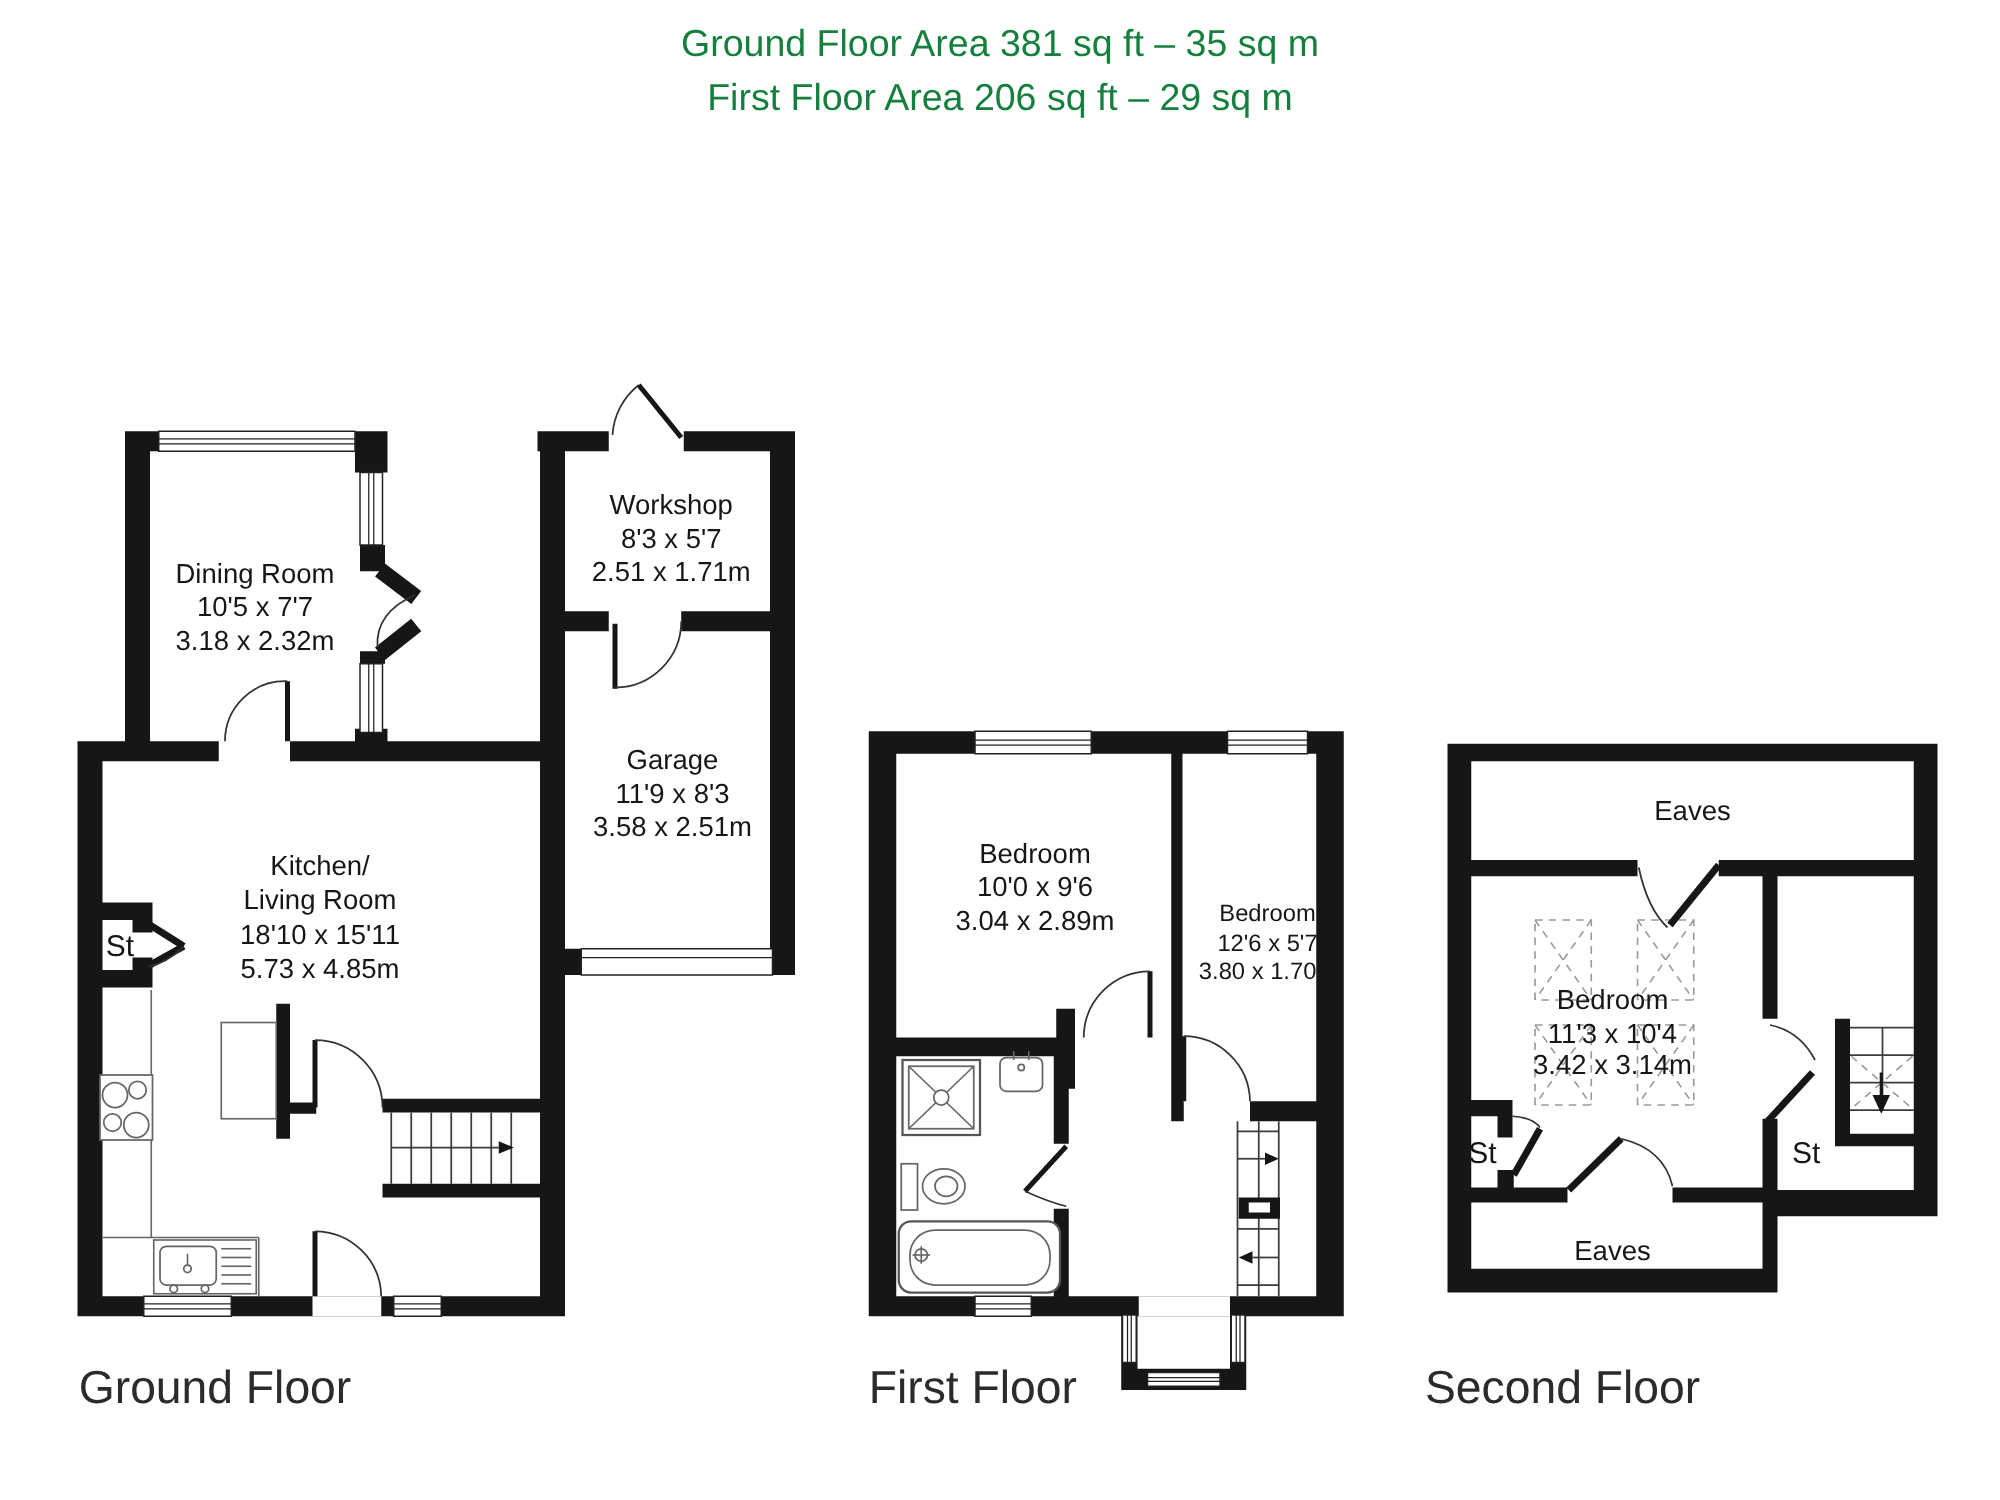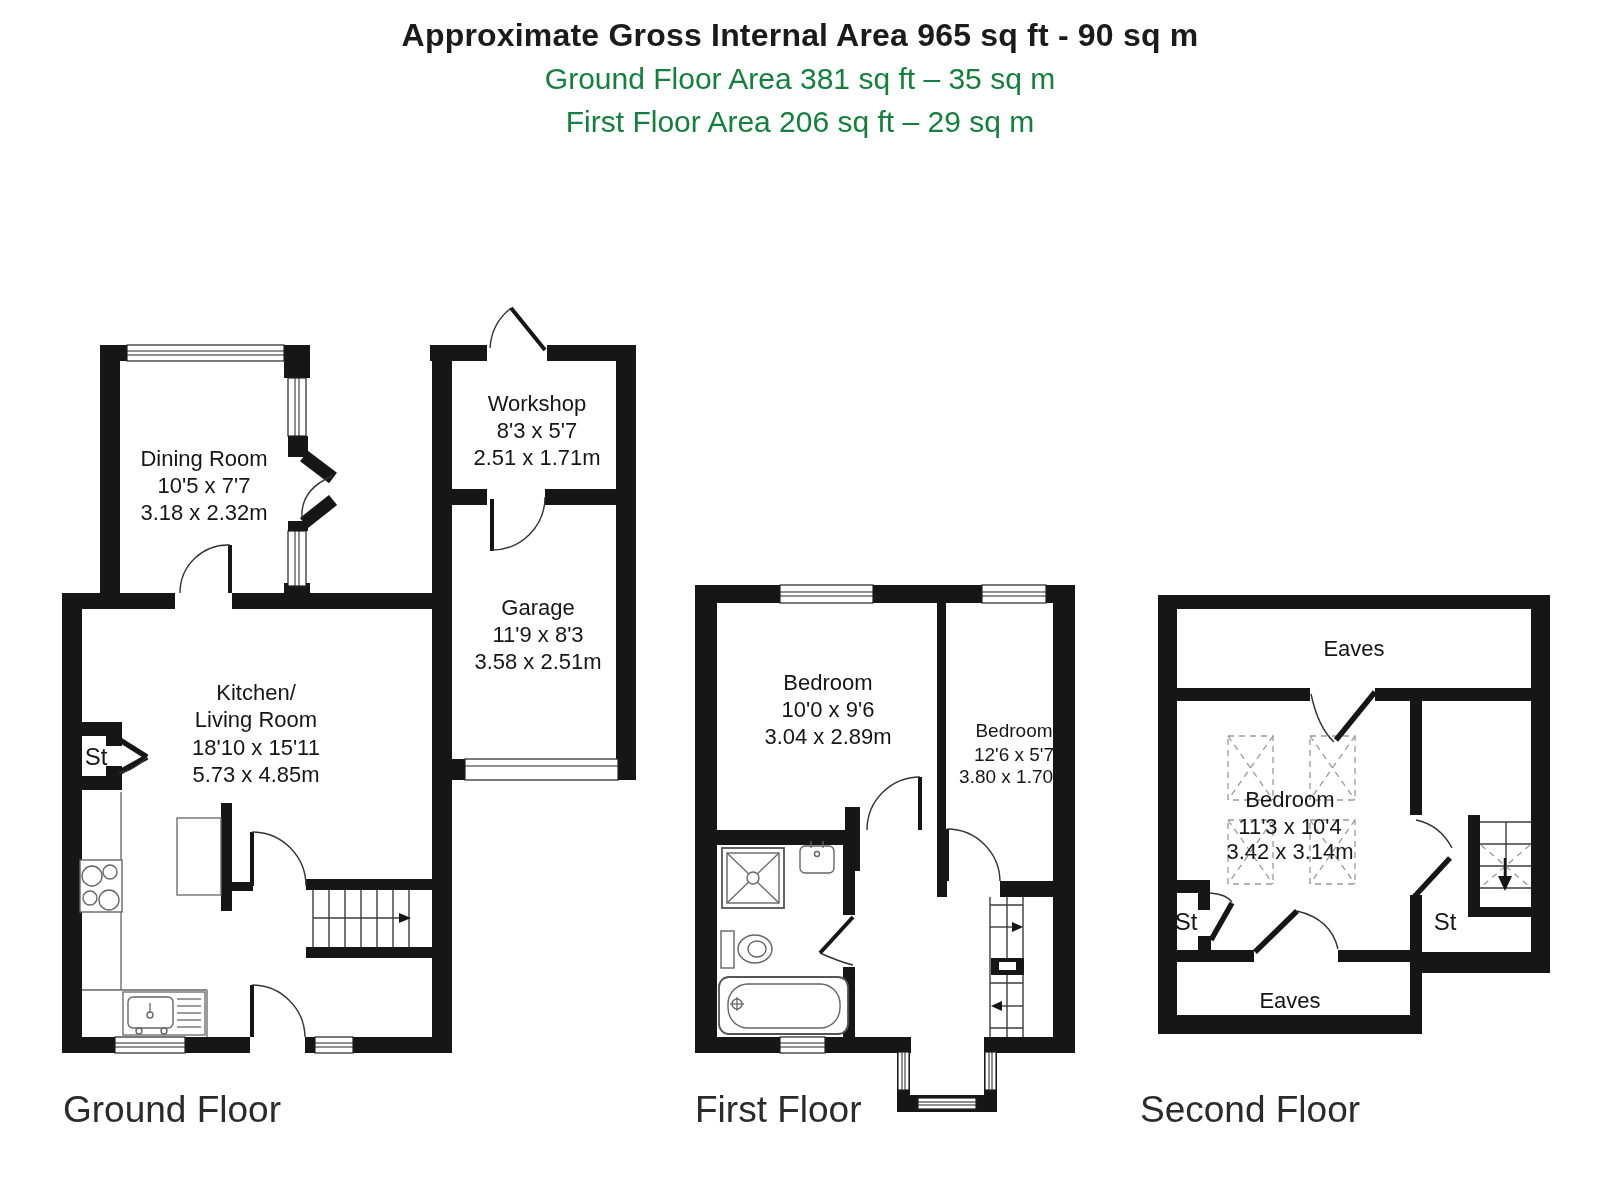--- a/index.html
+++ b/index.html
@@ -27,21 +27,20 @@
   .stl{font-size:24px;}
   .ft{font:400 37px "Liberation Sans",sans-serif;fill:#2b2b2b;}
   .ar{fill:#161616;}
 </style>
 </head>
 <body>
 
 <div id="page">
 
   <div class="header">
-    <div class="h-bold">Approximate Gross Internal Area 965 sq ft - 90 sq m</div>
     <div class="h-reg">Ground Floor Area 381 sq ft – 35 sq m</div>
     <div class="h-reg">First Floor Area 206 sq ft – 29 sq m</div>
   </div>
 
   <svg width="1600" height="1200" viewBox="0 0 1600 1200">
 
     <g>
       <path class="wall" d="
         M100 345h210v16H100z M100 345h20v250h-20z M284 345h26v33h-26z
         M288 436h20v21h-20z M288 521h20v10h-20z M284 583h26v10h-26z

